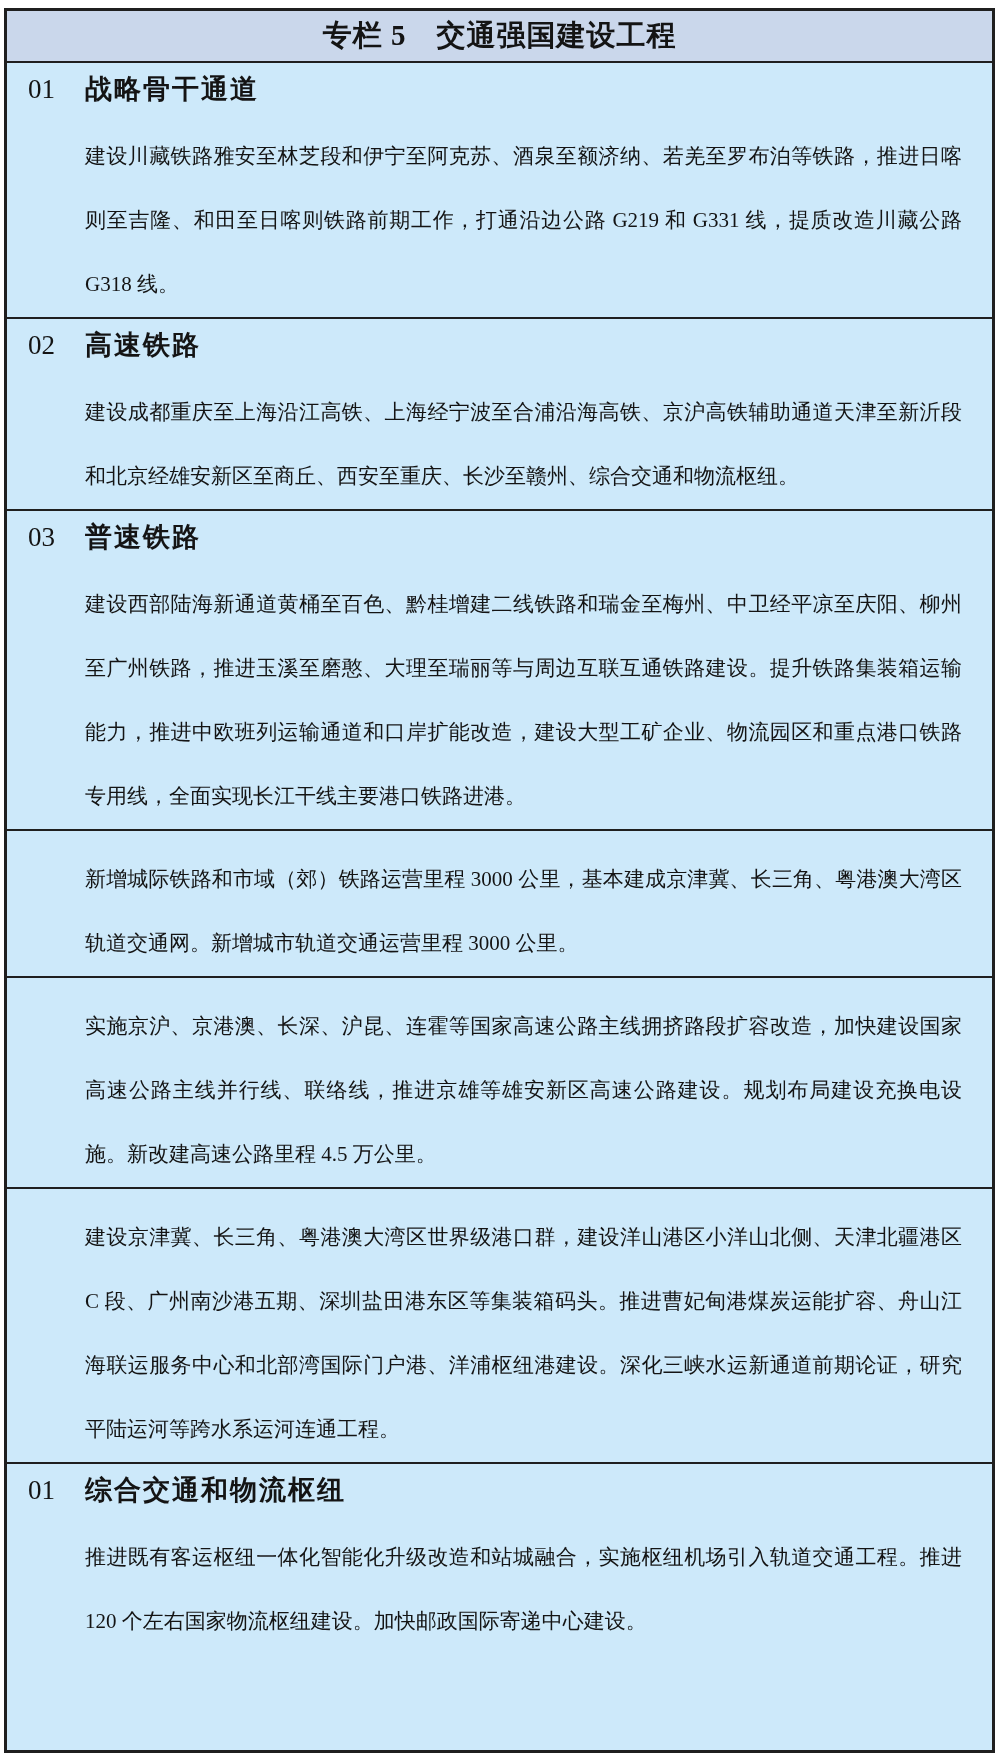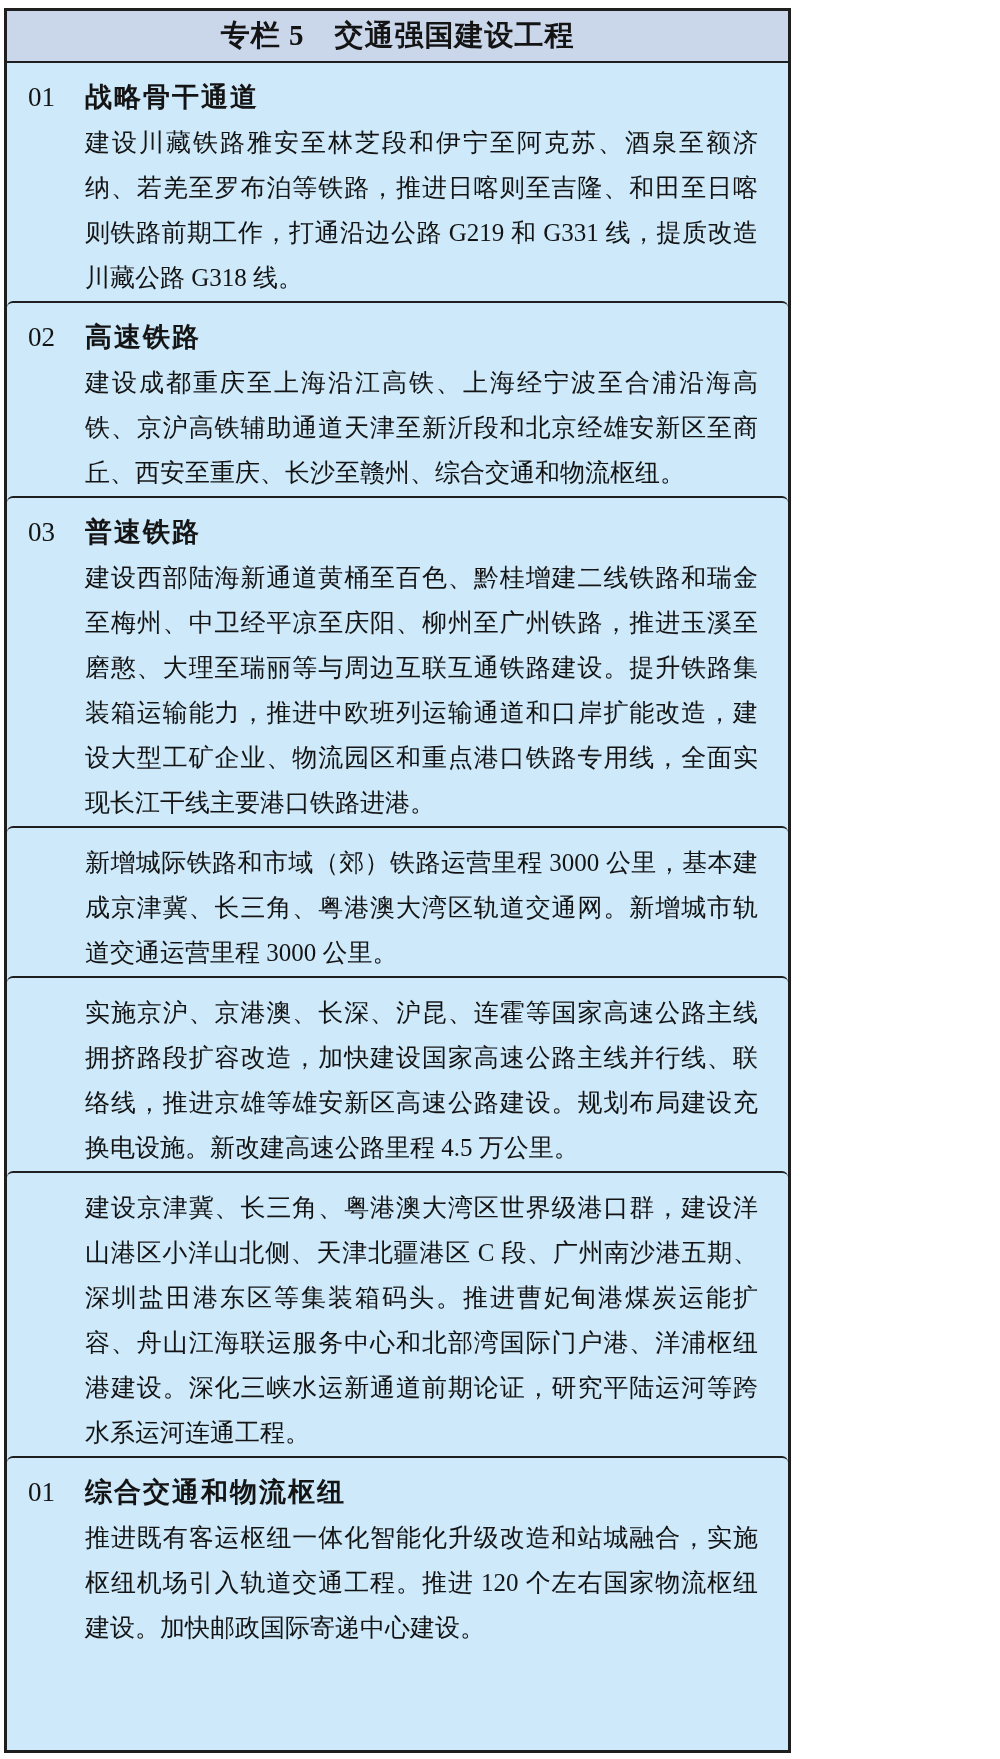--- a/index.html
+++ b/index.html
@@ -7,48 +7,49 @@
     --body-bg:#cde9fa;
     --border:#1f1f1f;
     --text:#141414;
   }
   html,body{margin:0;padding:0;}
   body{
     width:1000px;height:1759px;background:#ffffff;position:relative;
     font-family:"Liberation Serif","DejaVu Serif",serif;color:var(--text);
   }
   .panel{
-    position:absolute;left:4px;top:8px;width:787px;height:1745px;
+    position:absolute;left:4px;top:8px;width:991px;height:1745px;
     box-sizing:border-box;border:3px solid var(--border);
     background:var(--body-bg);overflow:hidden;
   }
   .panel-header{
     height:50px;background:var(--header-bg);
     border-bottom:2px solid var(--border);
     display:flex;align-items:center;justify-content:center;
     font-weight:bold;font-size:29px;letter-spacing:1px;
   }
   .section{
     background:var(--body-bg);
-    padding:12px 30px 1px 78px;
+    padding:4px 30px 1px 78px;
     position:relative;
   }
-  .section + .section{border-top:2px solid var(--border);border-radius:6px;}
+  .section + .section{border-top:2px solid var(--border);}
   .sec-head{
     position:relative;line-height:45px;font-size:27px;
     font-weight:600;letter-spacing:2px;white-space:nowrap;
   }
   .sec-num{
     position:absolute;left:-57px;top:0;
     font-weight:normal;letter-spacing:0;
     font-family:"Liberation Serif","DejaVu Serif",serif;
   }
   .sec-body{
-    font-size:25px;line-height:45px;text-align:justify;
+    font-size:21px;line-height:64px;text-align:justify;
     text-align-last:left;
+    margin-top:12px;
   }
 </style>
 </head>
 <body>
 
 <div class="panel">
   <div class="panel-header">专栏 5　交通强国建设工程</div>
   <div id="sections">
   <div class="section">
     <div class="sec-head">

